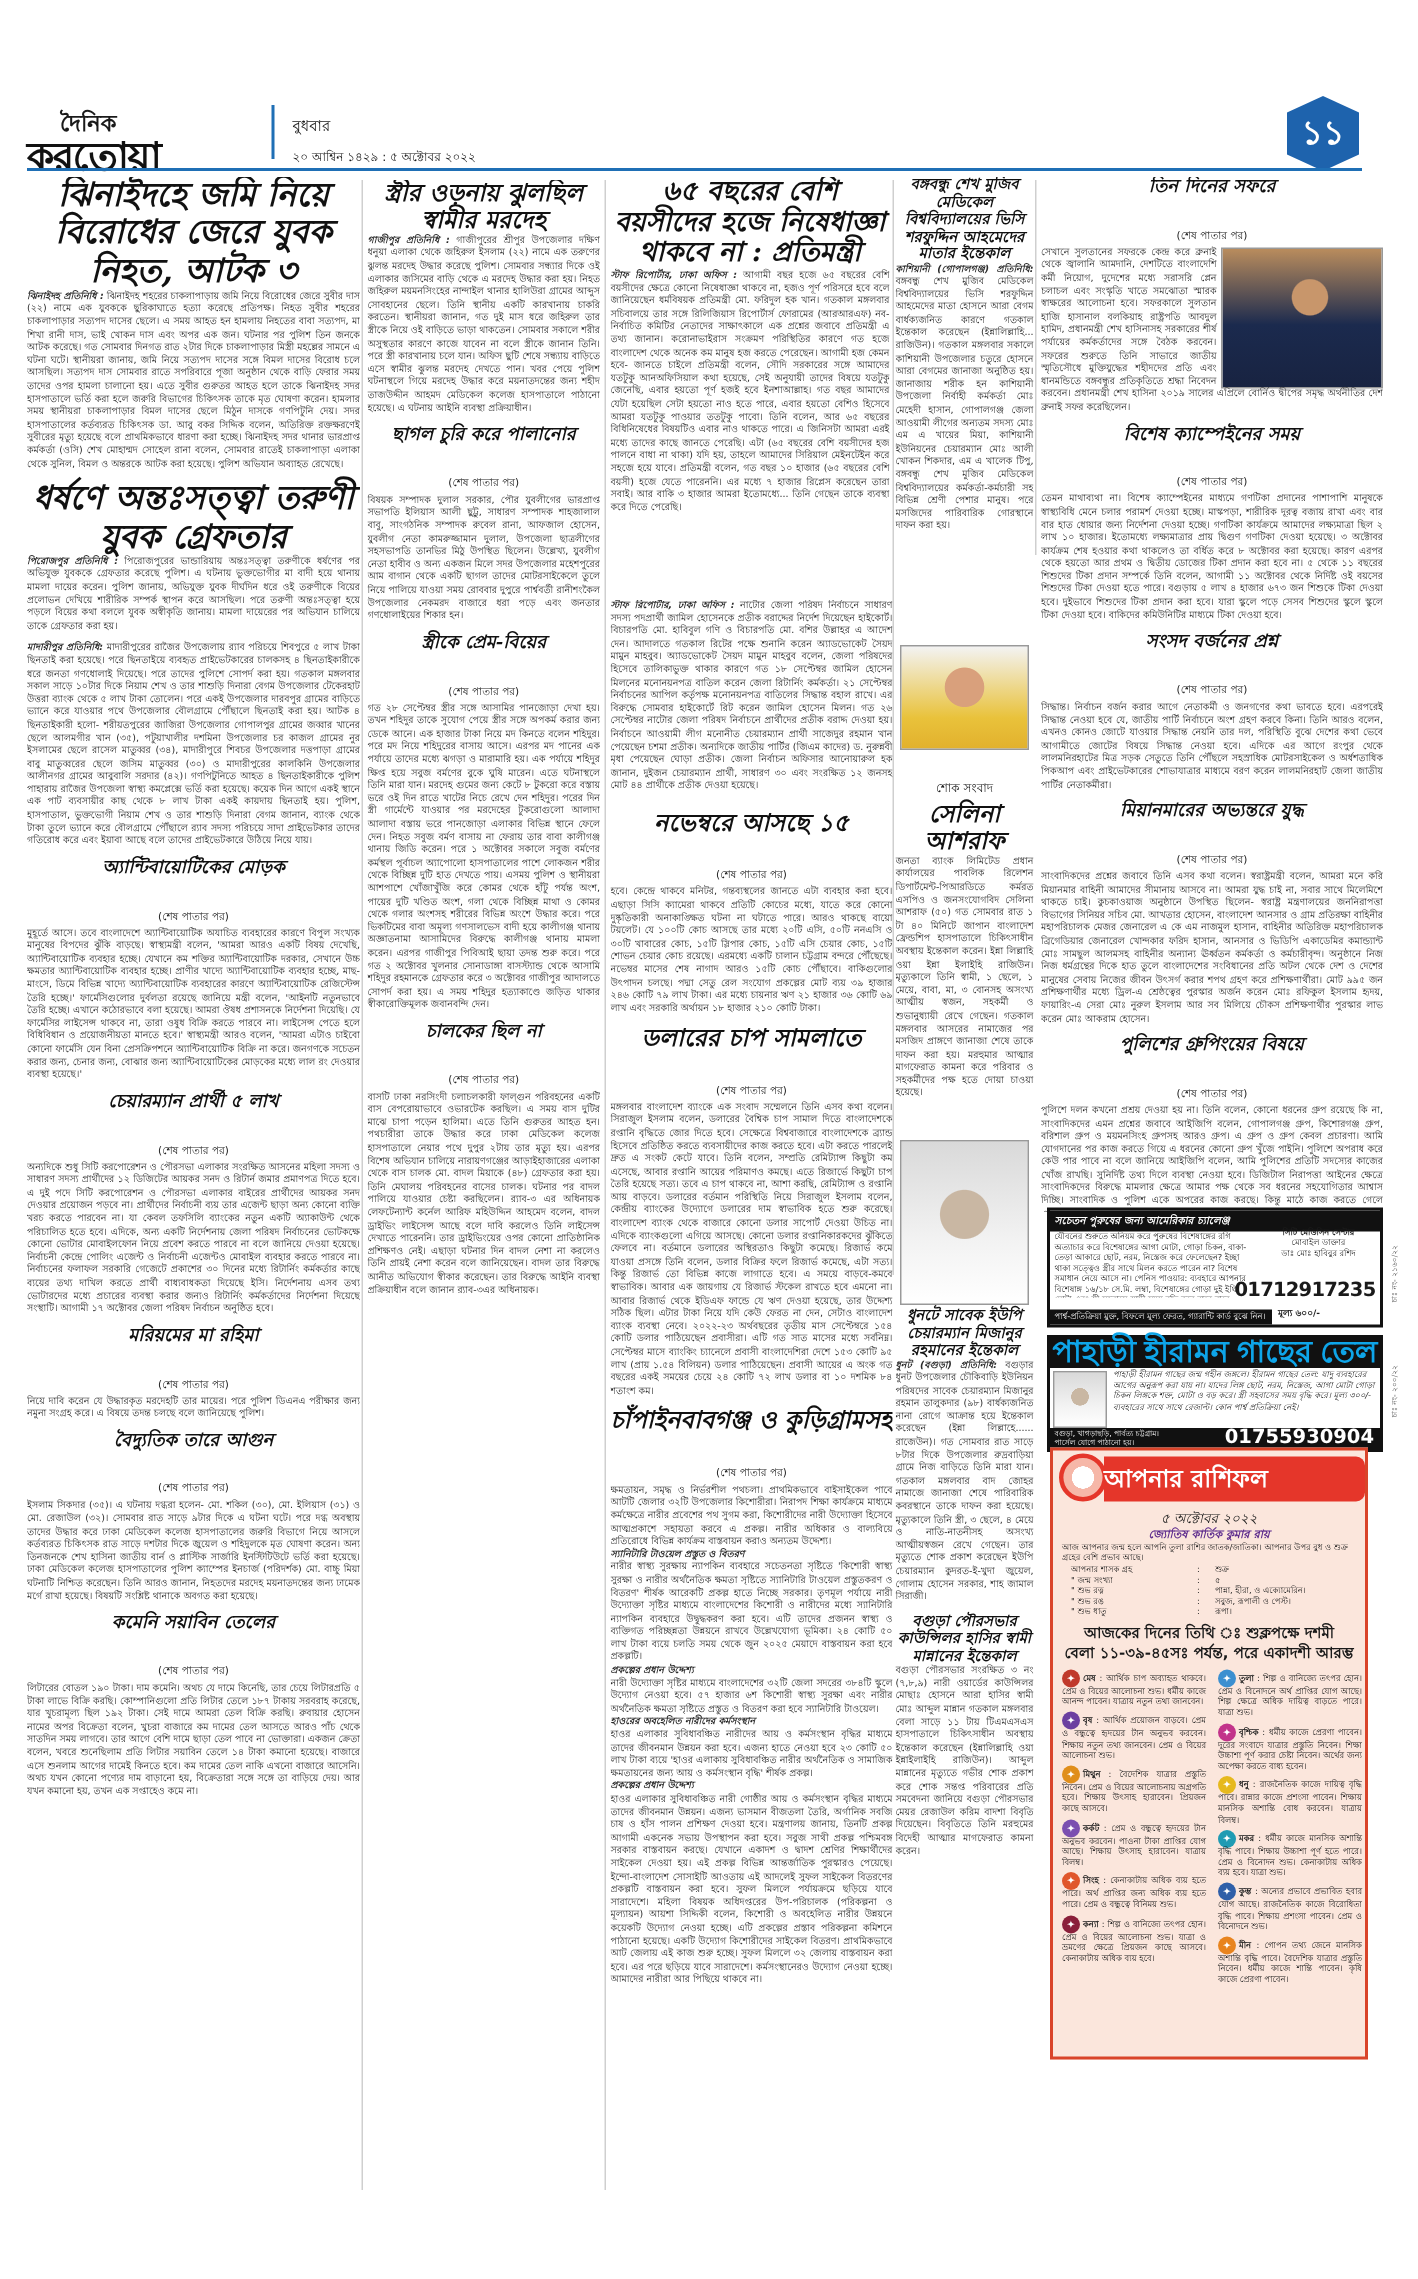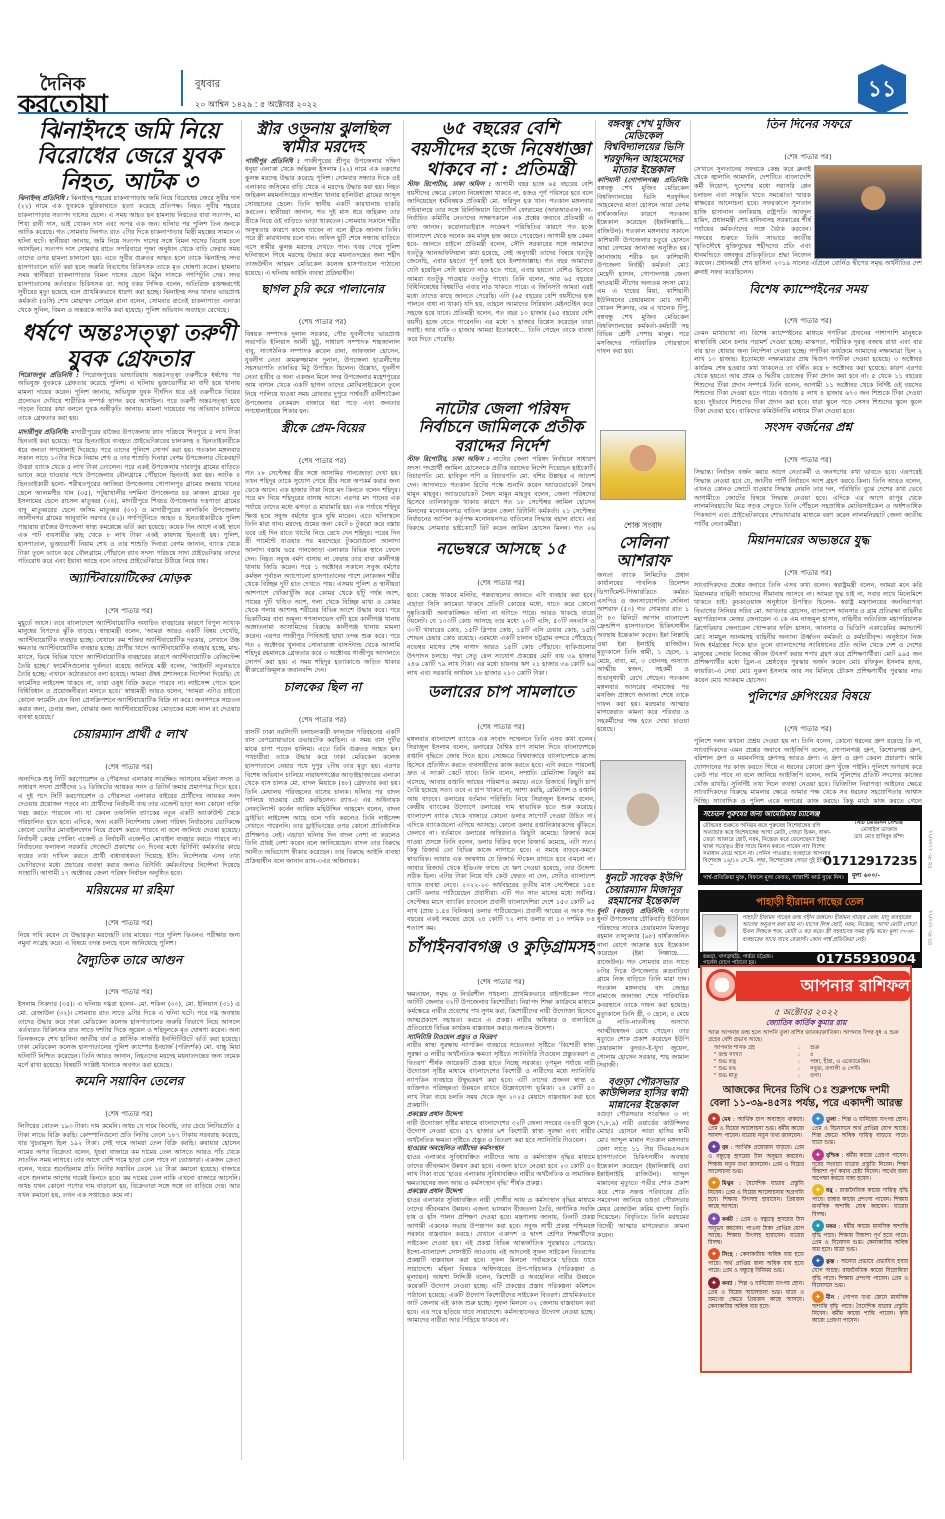--- a/index.html
+++ b/index.html
@@ -1,20 +1,20 @@
 <!DOCTYPE html>
 <html><head>
 <meta charset="utf-8">
 <style>
   * { box-sizing: border-box; margin: 0; padding: 0; }
   html, body { width: 945px; height: 1519px; background: #ffffff; overflow: hidden; }
   body { font-family: "DejaVu Sans", sans-serif; color: #1a1a1a; position: relative; }
 
   .masthead { position: absolute; left: 0; top: 60px; width: 945px; height: 50px; }
-  .logo-small { position: absolute; left: 40px; top: 10px; font-size: 18px; font-weight: bold; font-family: Liberation Serif, serif; }
+  .logo-small { position: absolute; left: 40px; top: 10px; font-size: 15px; font-weight: bold; font-family: Liberation Serif, serif; }
   .logo-big { position: absolute; left: 18px; top: 24px; font-size: 26px; font-weight: bold; font-family: "DejaVu Serif", serif; letter-spacing: -1px; color: #111; text-align: right; }
   .mh-divider { position: absolute; left: 181px; top: 10px; width: 2px; height: 36px; background: #1f6fb5; }
   .mh-day { position: absolute; left: 195px; top: 16px; font-size: 10px; }
   .mh-date { position: absolute; left: 195px; top: 38px; font-size: 8px; }
   .page-badge { position: absolute; left: 858px; top: 4px; width: 48px; height: 50px; background: #1e63ad;
      clip-path: polygon(50% 0, 100% 22%, 100% 78%, 50% 100%, 0 78%, 0 22%); color: #fff;
      font-size: 22px; font-weight: bold; display: flex; align-items: center; justify-content: center; }
   .blue-rule { position: absolute; left: 18px; top: 112px; width: 890px; height: 2px; background: #1f6fb5; }
 
   .col { position: absolute; overflow: hidden; }
@@ -34,31 +34,31 @@
 
   .ad1 { position: absolute; left: 698px; top: 805px; width: 224px; height: 80px; border: 2px solid #111; background: #fff; }
   .ad1-head { background: #111; color: #fff; font-size: 7px; font-weight: bold; font-style: italic; padding: 1px 3px; }
   .ad1-body { font-size: 5.5px; line-height: 7px; padding: 1px 3px; width: 140px; }
   .ad1-right { position: absolute; right: 3px; top: 12px; width: 76px; font-size: 5.5px; text-align: center; line-height: 7px; }
   .ad1-phone { position: absolute; right: 3px; top: 46px; font-size: 13px; font-weight: bold; letter-spacing: -0.5px; }
   .ad1-foot { position: absolute; left: 0; bottom: 0; width: 148px; background: #111; color: #fff; font-size: 5.5px; padding: 1px 3px; }
   .ad1-price { position: absolute; left: 152px; bottom: 2px; font-size: 6px; font-weight: bold; }
 
   .ad2 { position: absolute; left: 698px; top: 890px; width: 224px; height: 78px; border: 2px solid #111; background: #fff; }
-  .ad2-head { background: #111; color: #f97316; font-size: 10px; font-weight: bold; text-align: center; font-family: Liberation Serif, serif; height: 20px; line-height: 20px; }
+  .ad2-head { background: #111; color: #0ea5e9; font-size: 20px; font-weight: bold; text-align: center; font-family: Liberation Sans, sans-serif; height: 20px; line-height: 20px; }
   .ad2-photo { position: absolute; left: 2px; top: 22px; width: 36px; height: 38px; }
   .ad2-body { position: absolute; left: 42px; top: 22px; width: 178px; font-size: 5.5px; font-style: italic; line-height: 7.2px; }
   .ad2-foot { position: absolute; left: 0; bottom: 0; width: 100%; background: #111; color: #fff; height: 14px; }
   .ad2-foot .lbl { position: absolute; left: 3px; top: 1px; font-size: 5px; line-height: 6px; width: 80px; }
   .ad2-foot .ph { position: absolute; right: 4px; top: 0px; font-size: 13px; font-weight: bold; line-height: 14px; }
 
   .side-note { position: absolute; font-size: 5px; color: #555; writing-mode: vertical-rl; transform: rotate(180deg); }
 
   .rashi { position: absolute; left: 700px; top: 965px; width: 212px; height: 408px; background: #fbe6dc; border: 2px solid #d9442a; }
-  .rashi-band { position: absolute; left: 34px; top: 4px; width: 174px; height: 30px; background: #e5362a; color: #fff; font-size: 16px; font-weight: bold; font-family: "DejaVu Serif", serif; text-align: right; line-height: 30px; border-radius: 0 6px 6px 0; }
+  .rashi-band { position: absolute; left: 34px; top: 4px; width: 174px; height: 30px; background: #e5362a; color: #fff; font-size: 16px; font-weight: bold; font-family: "DejaVu Serif", serif; text-align: left; line-height: 30px; border-radius: 0 6px 6px 0; }
   .rashi-wheel { position: absolute; left: 4px; top: 2px; width: 32px; height: 32px; border-radius: 50%; border: 3px solid #e5362a; background: radial-gradient(circle,#fff 0 40%,#f6b7a8 41% 100%); }
   .rashi-date { position: absolute; left: 0; top: 38px; width: 100%; text-align: center; font-size: 9px; font-style: italic; }
   .rashi-author { position: absolute; left: 0; top: 50px; width: 100%; text-align: center; font-size: 7.5px; font-style: italic; font-weight: bold; color: #5c2a8c; }
   .rashi-intro { position: absolute; left: 6px; top: 62px; width: 200px; font-size: 5.5px; line-height: 7px; }
   .rashi-table { position: absolute; left: 6px; top: 77px; width: 200px; font-size: 5.5px; line-height: 7px; }
   .rashi-table .row { display: flex; }
   .rashi-table .k { width: 90px; padding-left: 6px; }
   .rashi-table .c { width: 12px; }
   .rashi-tithi { position: absolute; left: 0; top: 116px; width: 100%; text-align: center; font-size: 10px; line-height: 13px; font-weight: bold; }
   .rashi-grid { position: absolute; left: 6px; top: 146px; width: 200px; display: flex; gap: 8px; }
@@ -167,21 +167,20 @@
 
 <div class="col" style="left:597px;top:118px;width:92px;height:400px;">
   <div>
     <div class="headline hl-small" style="font-size:10px;font-style:italic;">বঙ্গবন্ধু শেখ মুজিব মেডিকেল বিশ্ববিদ্যালয়ের ভিসি শরফুদ্দিন আহমেদের মাতার ইন্তেকাল</div>
     <div class="body-text"><b>কাশিয়ানী (গোপালগঞ্জ) প্রতিনিধি:</b> <span>বঙ্গবন্ধু শেখ মুজিব মেডিকেল বিশ্ববিদ্যালয়ের ভিসি শরফুদ্দিন আহমেদের মাতা হোসনে আরা বেগম বার্ধক্যজনিত কারণে গতকাল ইন্তেকাল করেছেন (ইন্নালিল্লাহি... রাজিউন)। গতকাল মঙ্গলবার সকালে কাশিয়ানী উপজেলার চতুরে হোসনে আরা বেগমের জানাজা অনুষ্ঠিত হয়। জানাজায় শরীক হন কাশিয়ানী উপজেলা নির্বাহী কর্মকর্তা মোঃ মেহেদী হাসান, গোপালগঞ্জ জেলা আওয়ামী লীগের অন্যতম সদস্য মোঃ এম এ খায়ের মিয়া, কাশিয়ানী ইউনিয়নের চেয়ারম্যান মোঃ আলী খোকন শিকদার, এম এ খালেক টিপু, বঙ্গবন্ধু শেখ মুজিব মেডিকেল বিশ্ববিদ্যালয়ের কর্মকর্তা-কর্মচারী সহ বিভিন্ন শ্রেণী পেশার মানুষ। পরে মসজিদের পারিবারিক গোরস্থানে দাফন করা হয়।</span></div>
   </div>
 </div>
 
 <div class="col" style="left:407px;top:400px;width:188px;height:130px;">
   <div>
-    <div class="headline hl-med">নাটোর জেলা পরিষদ নির্বাচনে জামিলকে প্রতীক বরাদ্দের নির্দেশ</div>
     <div class="body-text"><b>স্টাফ রিপোর্টার, ঢাকা অফিস :</b> <span>নাটোর জেলা পরিষদ নির্বাচনে সাধারণ সদস্য পদপ্রার্থী জামিল হোসেনকে প্রতীক বরাদ্দের নির্দেশ দিয়েছেন হাইকোর্ট। বিচারপতি মো. হাবিবুল গণি ও বিচারপতি মো. বশির উল্লাহর এ আদেশ দেন। আদালতে গতকাল রিটের পক্ষে শুনানি করেন অ্যাডভোকেট সৈয়দ মামুন মাহবুব। অ্যাডভোকেট সৈয়দ মামুন মাহবুব বলেন, জেলা পরিষদের হিসেবে তালিকাভুক্ত থাকার কারণে গত ১৮ সেপ্টেম্বর জামিল হোসেন মিলনের মনোনয়নপত্র বাতিল করেন জেলা রিটার্নিং কর্মকর্তা। ২১ সেপ্টেম্বর নির্বাচনের আপিল কর্তৃপক্ষ মনোনয়নপত্র বাতিলের সিদ্ধান্ত বহাল রাখে। এর বিরুদ্ধে সোমবার হাইকোর্টে রিট করেন জামিল হোসেন মিলন। গত ২৬ সেপ্টেম্বর নাটোর জেলা পরিষদ নির্বাচনে প্রার্থীদের প্রতীক বরাদ্দ দেওয়া হয়। নির্বাচনে আওয়ামী লীগ মনোনীত চেয়ারম্যান প্রার্থী সাজেদুর রহমান খান পেয়েছেন চশমা প্রতীক। অন্যদিকে জাতীয় পার্টির (জিএম কাদের) ড. নুরুন্নবী মৃধা পেয়েছেন ঘোড়া প্রতীক। জেলা নির্বাচন অফিসার আনোয়ারুল হক জানান, দুইজন চেয়ারম্যান প্রার্থী, সাধারণ ৩০ এবং সংরক্ষিত ১২ জনসহ মোট ৪৪ প্রার্থীকে প্রতীক দেওয়া হয়েছে।</span></div>
   </div>
 </div>
 
 <div class="col" style="left:597px;top:430px;width:92px;height:310px;">
   <div class="photo photo-woman" style="width:86px;height:70px;margin:0 auto 2px;"></div>
   <div class="subnote" style="font-size:8px;">শোক সংবাদ</div>
   <div class="headline hl-med">সেলিনা আশরাফ</div>
   <div class="body-text">জনতা ব্যাংক লিমিটেড প্রধান কার্যালয়ের পাবলিক রিলেশন ডিপার্টমেন্ট-পিআরডিতে কর্মরত এসপিও ও জনসংযোগবিদ সেলিনা আশরাফ (৫০) গত সোমবার রাত ১ টা ৪০ মিনিটে জাপান বাংলাদেশ ফ্রেন্ডশিপ হাসপাতালে চিকিৎসাধীন অবস্থায় ইন্তেকাল করেন। ইন্না লিল্লাহি ওয়া ইন্না ইলাইহি রাজিউন। মৃত্যুকালে তিনি স্বামী, ১ ছেলে, ১ মেয়ে, বাবা, মা, ৩ বোনসহ অসংখ্য আত্মীয় স্বজন, সহকর্মী ও শুভানুধ্যায়ী রেখে গেছেন। গতকাল মঙ্গলবার আসরের নামাজের পর মসজিদ প্রাঙ্গণে জানাজা শেষে তাকে দাফন করা হয়। মরহুমার আত্মার মাগফেরাত কামনা করে পরিবার ও সহকর্মীদের পক্ষ হতে দোয়া চাওয়া হয়েছে।</div>
 </div>

